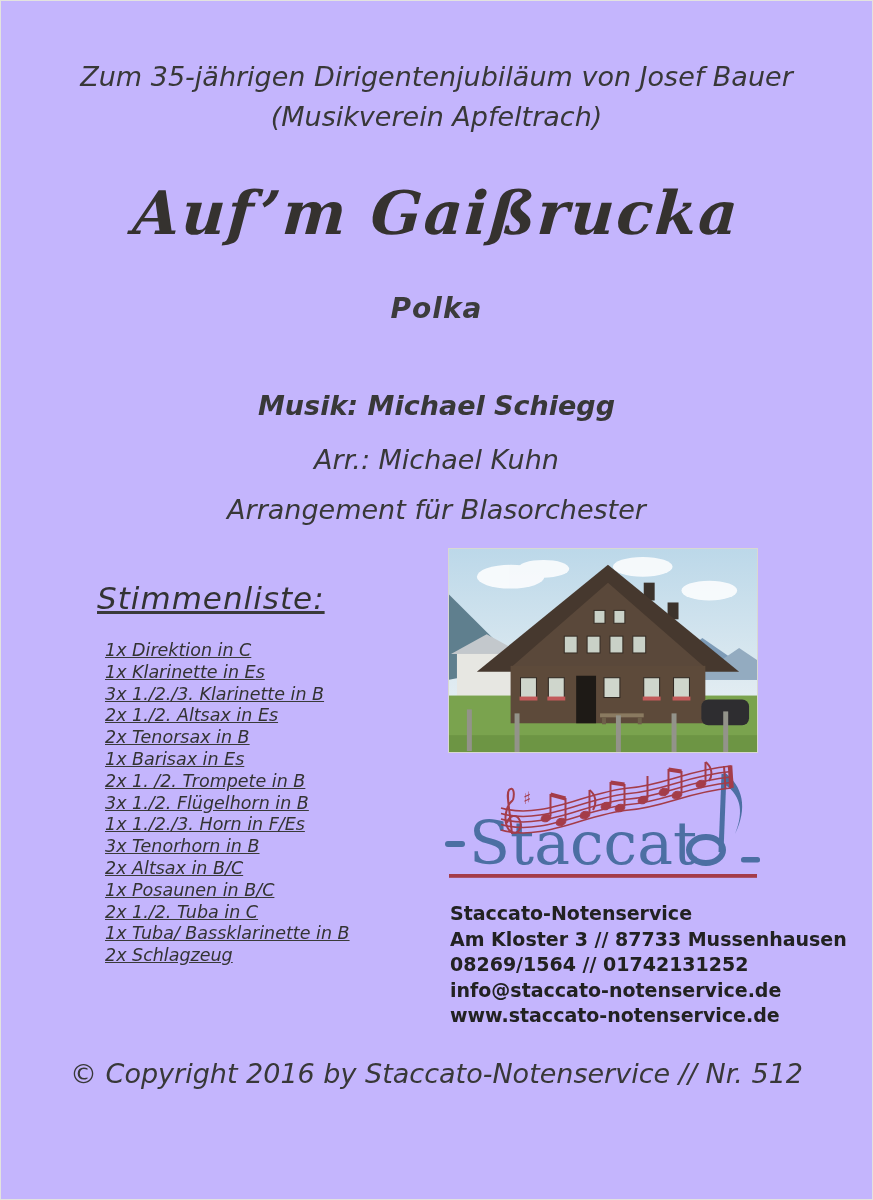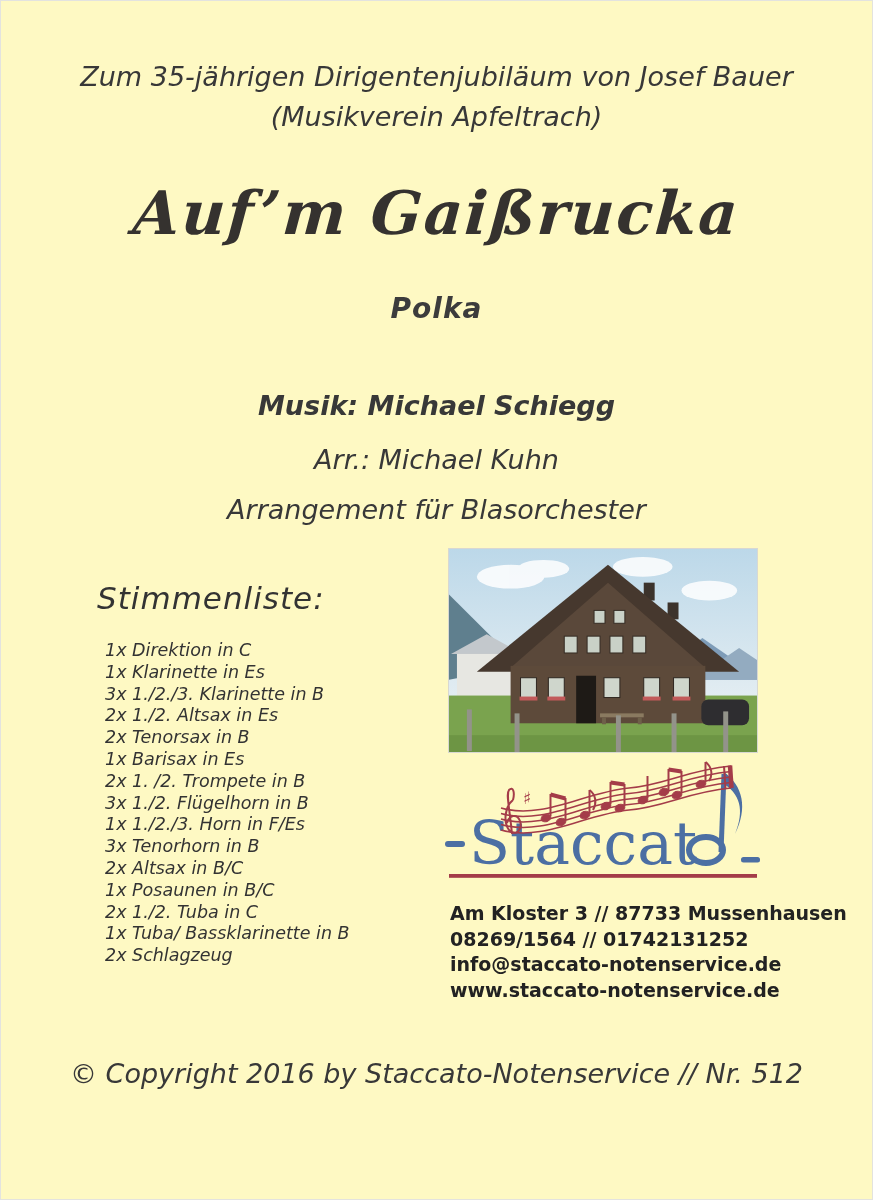--- a/index.html
+++ b/index.html
@@ -1,20 +1,20 @@
 <!DOCTYPE html>
 <html lang="de"><head>
 <meta charset="utf-8">
 <style>
   html,body{margin:0;padding:0;background:#e9e9e7;}
   .page{
     position:relative;
     width:873px;height:1200px;
     margin:0 auto;
-    background:#fef9c3;
+    background:#c4b5fd;
     overflow:hidden;
     font-family:"DejaVu Sans","Liberation Sans",sans-serif;
     color:#3a3a3a;
     box-shadow:inset 0 0 0 1px #e3e3df;
   }
   .dedication{
     position:absolute;top:57px;left:0;right:0;
     text-align:center;font-style:italic;
     font-size:27px;line-height:40px;color:#383838;
   }
@@ -31,21 +31,21 @@
     text-align:center;font-style:italic;font-weight:bold;
     font-size:28px;color:#3c3c3c;letter-spacing:1px;
   }
   .credit{
     position:absolute;left:0;right:0;text-align:center;
     font-style:italic;font-size:27px;color:#383838;
   }
   .credit.music{top:390px;font-weight:bold;}
   .credit.arr{top:444px;}
   .credit.arrangement{top:494px;}
-  .parts{position:absolute;left:97px;top:580px;width:340px;}
+  .parts{position:absolute;left:97px;top:580px;width:340px;text-decoration:underline;}
   .parts h2{
     margin:0;font-style:italic;font-weight:normal;
     font-size:31px;color:#333;letter-spacing:1px;
   }
   .parts ul{
     list-style:none;margin:24px 0 0 8px;padding:0;
     font-style:italic;font-size:17.5px;line-height:21.8px;color:#333;
   }
   .photo{
     position:absolute;left:448px;top:548px;width:310px;height:205px;
@@ -222,20 +222,21 @@
       </g>
       <g stroke="#a43c49">
         <line x1="281" y1="6" x2="282.5" y2="28.5" stroke-width="2"></line>
         <line x1="287" y1="5.5" x2="288.5" y2="28" stroke-width="4.5"></line>
       </g>
       <rect x="6" y="114" width="308" height="3.8" fill="#a43c49"></rect>
     </svg>
   </div>
 
   <address class="contact">
+    <div>Staccato-Notenservice</div>
     <div>Am Kloster 3 // 87733 Mussenhausen</div>
     <div>08269/1564 // 01742131252</div>
     <div>info@staccato-notenservice.de</div>
     <div>www.staccato-notenservice.de</div>
   </address>
 
   <footer class="copyright">© Copyright 2016 by Staccato-Notenservice // Nr. 512</footer>
 
 </div>
 

